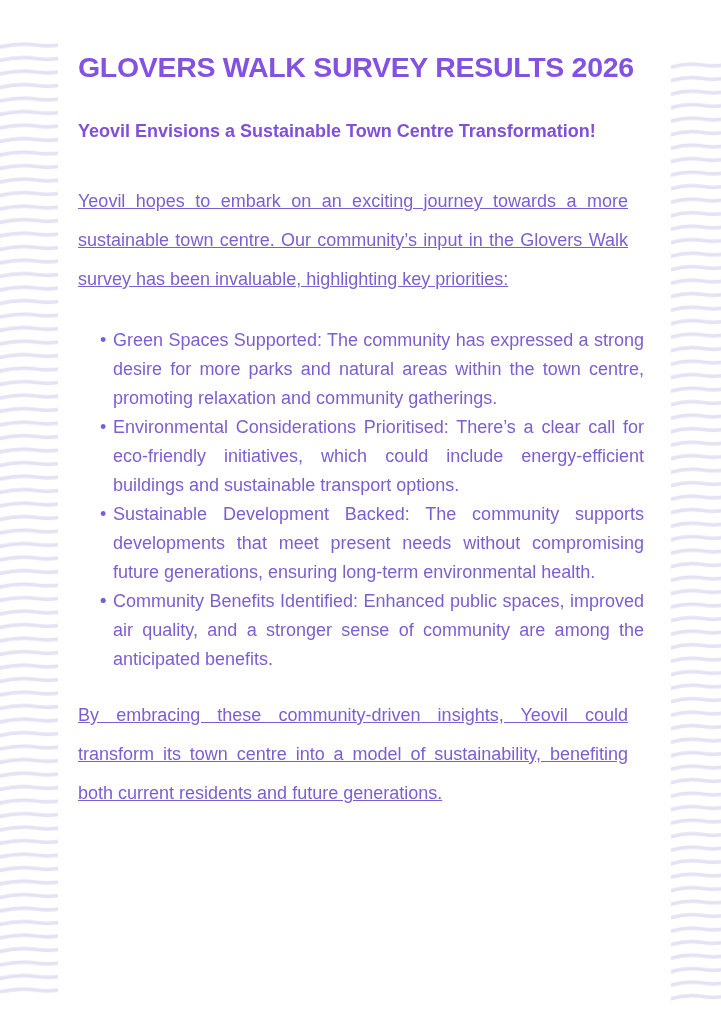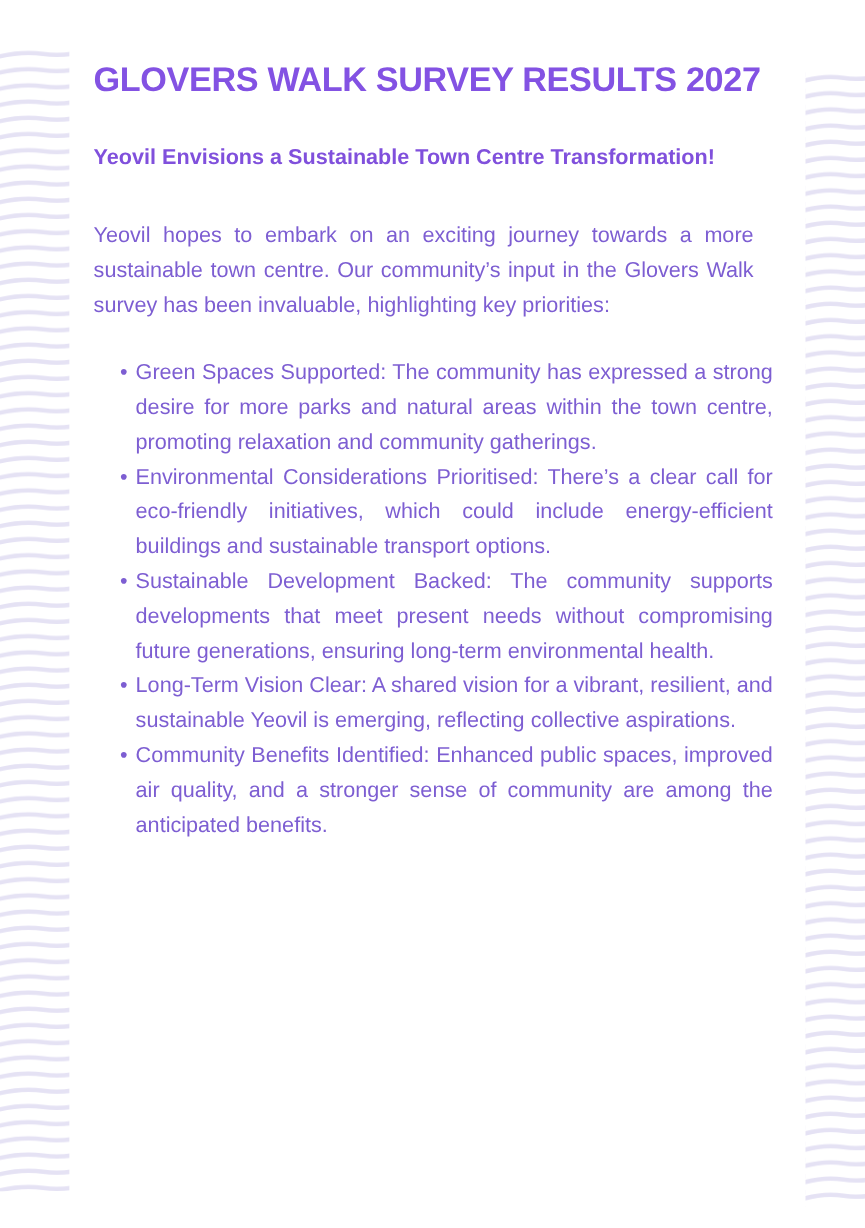--- a/index.html
+++ b/index.html
@@ -34,23 +34,24 @@
     margin: 33px 0 0 0;
     font-size: 18px;
     font-weight: 700;
     line-height: 29px;
     text-align: justify;
     color: var(--subtitle, #8050dc);
   }
   .para {
     margin: 36px 16px 0 0;
     font-size: 18px;
-    line-height: 29px;
+    line-height: 39px;
     text-align: justify;
     color: var(--body, #7d5ed2);
+    text-decoration: underline;
   }
   ul.bullets {
     margin: 27px 0 0 0;
     padding: 0 0 0 35px;
     list-style: none;
   }
   ul.bullets li {
     position: relative;
     font-size: 18px;
     line-height: 29px;
@@ -84,39 +85,40 @@
     <defs>
       <pattern id="wavesR" width="66" height="13.5" patternUnits="userSpaceOnUse">
         <path d="M -6 11 Q 14 4 32 7 T 72 2" fill="none" style="stroke: var(--pattern, #e5e2f4);" stroke-width="3.6" stroke-linecap="round"></path>
       </pattern>
     </defs>
     <rect width="50" height="948" fill="url(#wavesR)"></rect>
   </svg>
 
   <div class="content">
 
-    <h1 class="title">GLOVERS WALK SURVEY RESULTS 2027</h1>
+    <h1 class="title">GLOVERS WALK SURVEY RESULTS 2026</h1>
 
     <h2 class="subtitle">Yeovil Envisions a Sustainable Town Centre Transformation!</h2>
 
     <p class="para">Yeovil hopes to embark on an exciting journey towards a more sustainable town centre. Our community’s input in the Glovers Walk survey has been invaluable, highlighting key priorities:</p>
 
     <ul class="bullets">
       <li>
         <span class="dot">•</span><span>Green Spaces Supported: The community has expressed a strong desire for more parks and natural areas within the town centre, promoting relaxation and community gatherings.</span>
       </li>
       <li>
         <span class="dot">•</span><span>Environmental Considerations Prioritised: There’s a clear call for eco-friendly initiatives, which could include energy-efficient buildings and sustainable transport options.</span>
       </li>
       <li>
         <span class="dot">•</span><span>Sustainable Development Backed: The community supports developments that meet present needs without compromising future generations, ensuring long-term environmental health.</span>
       </li>
       <li>
-        <span class="dot">•</span><span>Long-Term Vision Clear: A shared vision for a vibrant, resilient, and sustainable Yeovil is emerging, reflecting collective aspirations.</span>
+        <span class="dot">•</span>
       </li>
       <li>
         <span class="dot">•</span><span>Community Benefits Identified: Enhanced public spaces, improved air quality, and a stronger sense of community are among the anticipated benefits.</span>
       </li>
     </ul>
 
+    <p class="para closing">By embracing these community-driven insights, Yeovil could transform its town centre into a model of sustainability, benefiting both current residents and future generations.</p>
 
   </div>
 </div>
 
 </body></html>

